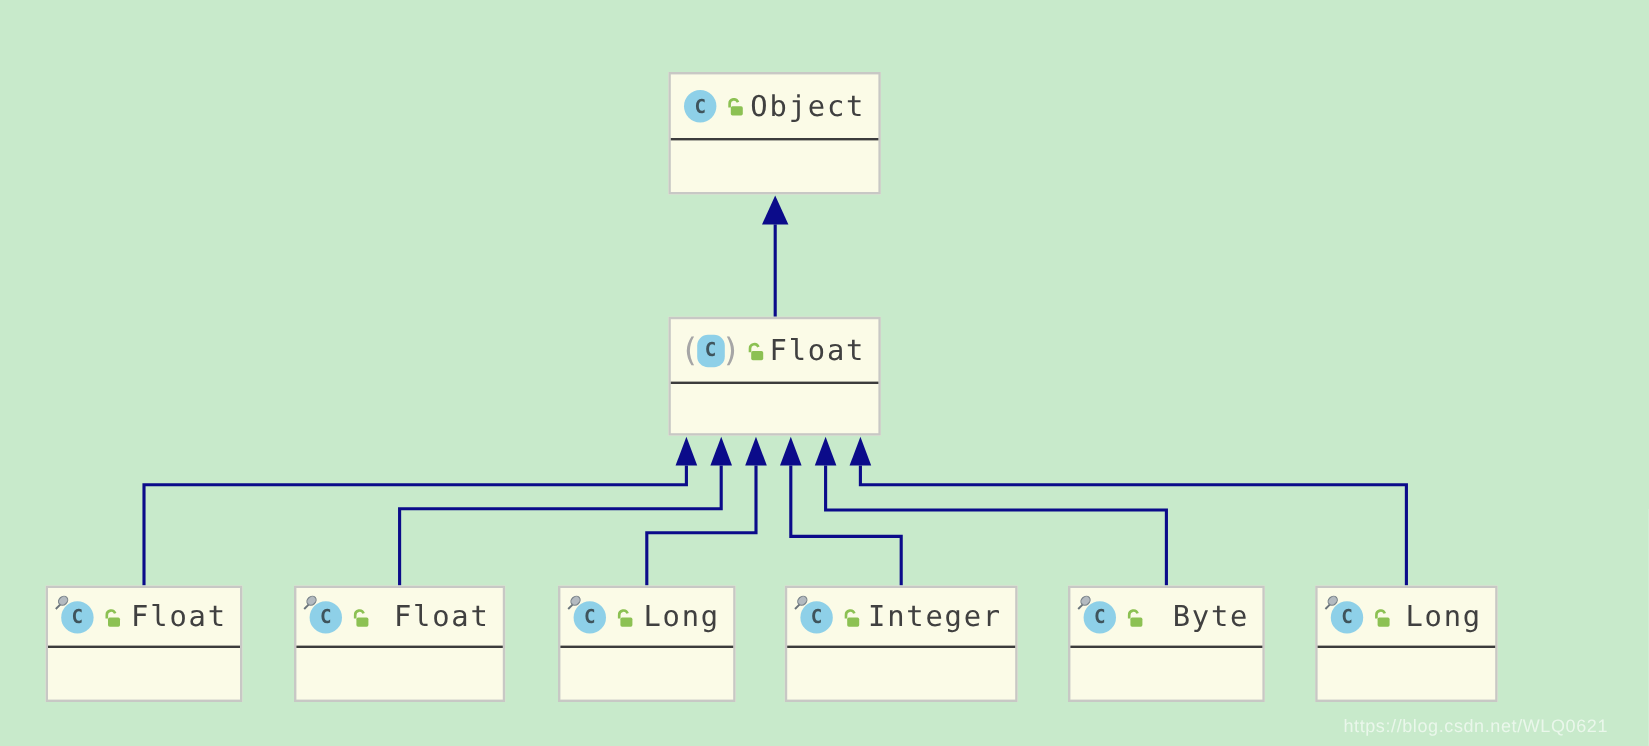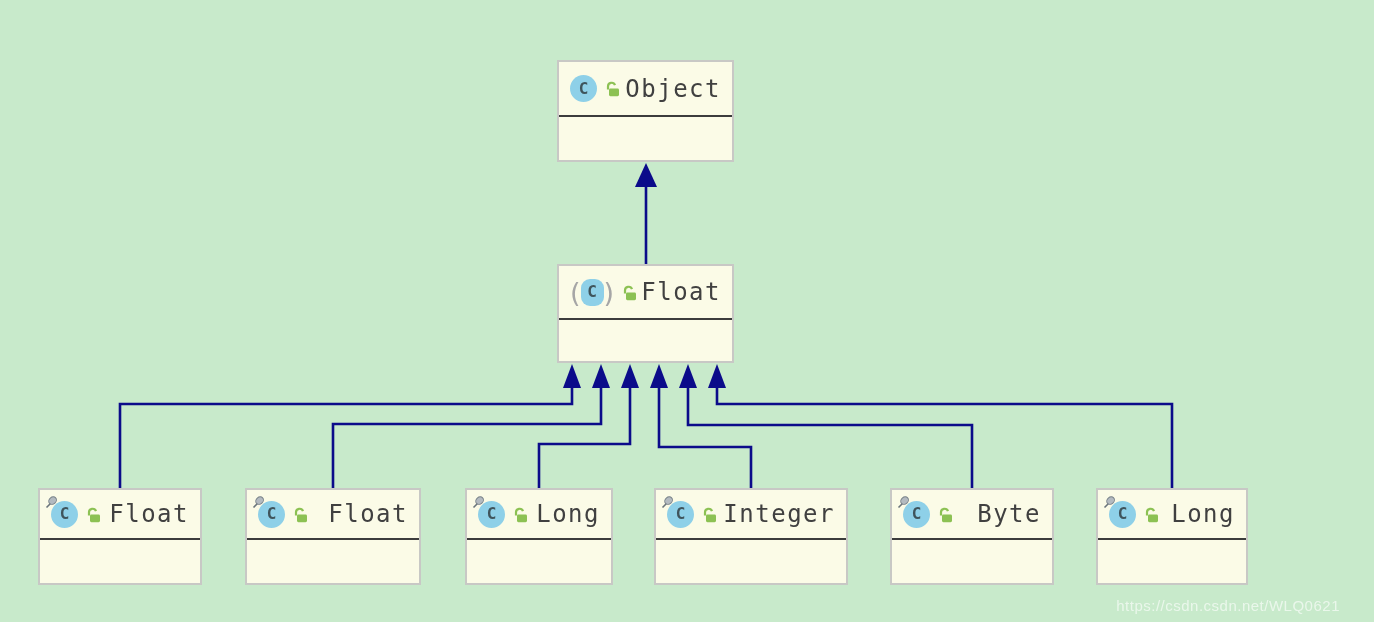--- a/index.html
+++ b/index.html
@@ -237,14 +237,14 @@
             <svg width="17" height="17" viewBox="0 0 17 17">
               <path d="M4,9.5 V6.5 A3.6,3.6 0 0 1 11,5.2" fill="none" stroke="#8cc153" stroke-width="2.2"></path>
               <rect x="5" y="8.6" width="10" height="7.6" rx="1.4" fill="#8cc153"></rect>
             </svg>
           </span>
           <span class="node-name">Long</span>
         </div>
         <div class="node-body"></div>
       </div>
     </div>
-  <div class="watermark">https://csdn.csdn.net/WLQ0621</div>
+  <div class="watermark">https://blog.csdn.net/WLQ0621</div>
 </div>
 
 </body></html>

